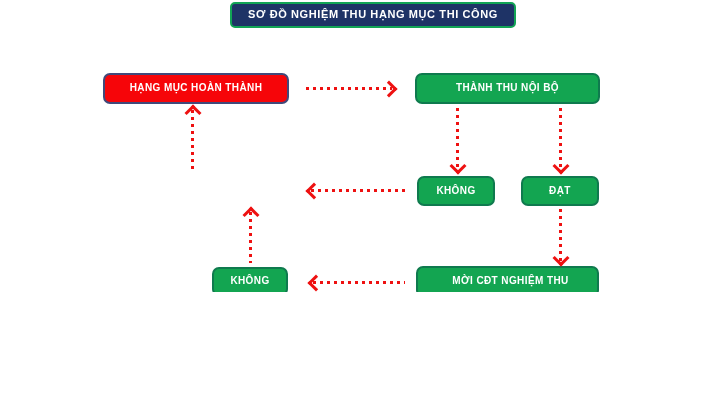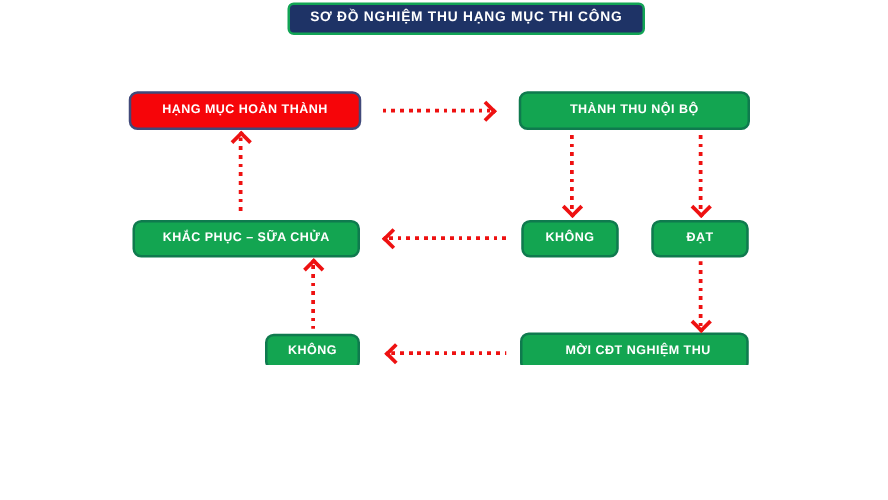--- a/index.html
+++ b/index.html
@@ -64,21 +64,20 @@
 <body>
 
 <div class="canvas">
 
   <div class="node title" id="title-box">SƠ ĐỒ NGHIỆM THU HẠNG MỤC THI CÔNG</div>
 
   <div class="node red" id="n-hoan-thanh">HẠNG MỤC HOÀN THÀNH</div>
 
   <div class="node green" id="n-noi-bo">THÀNH THU NỘI BỘ</div>
 
-  <div class="node green" id="n-khac-phuc">KHẮC PHỤC – SỮA CHỬA</div>
 
   <div class="node green" id="n-khong-1">KHÔNG</div>
 
   <div class="node green" id="n-dat-1">ĐẠT</div>
 
   <div class="node green" id="n-khong-2">KHÔNG</div>
 
   <div class="node green" id="n-moi-cdt">MỜI CĐT NGHIỆM THU</div>
 
 

